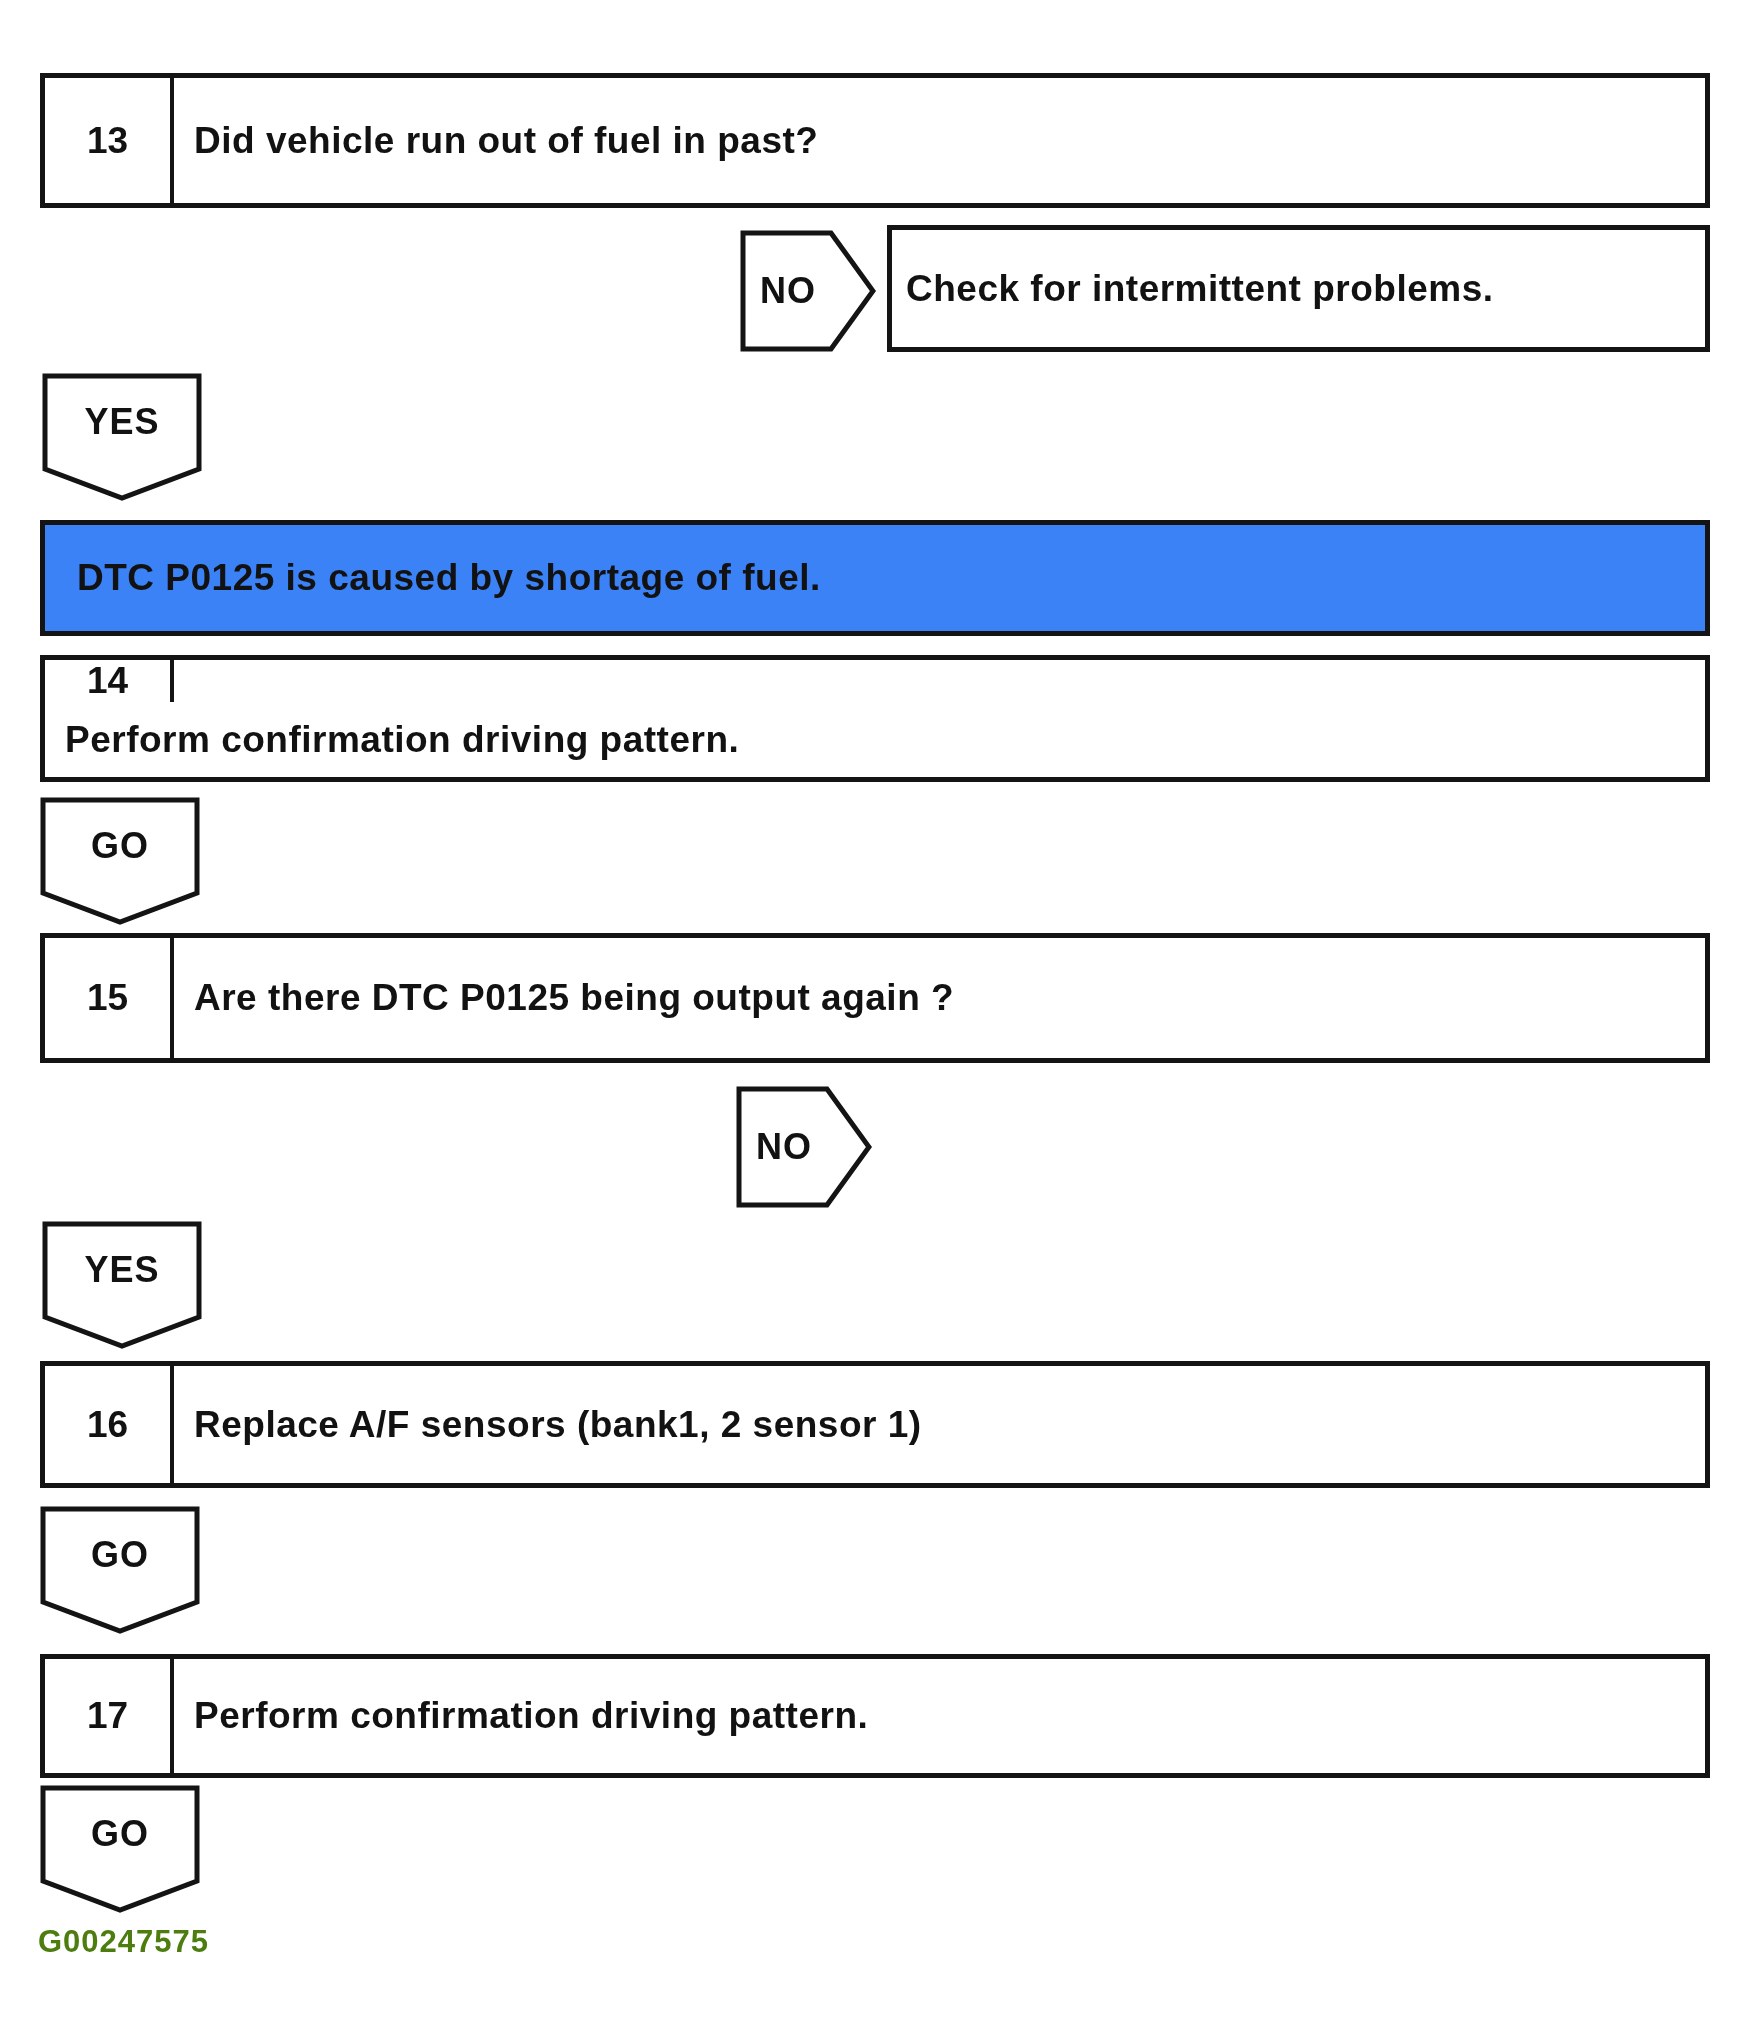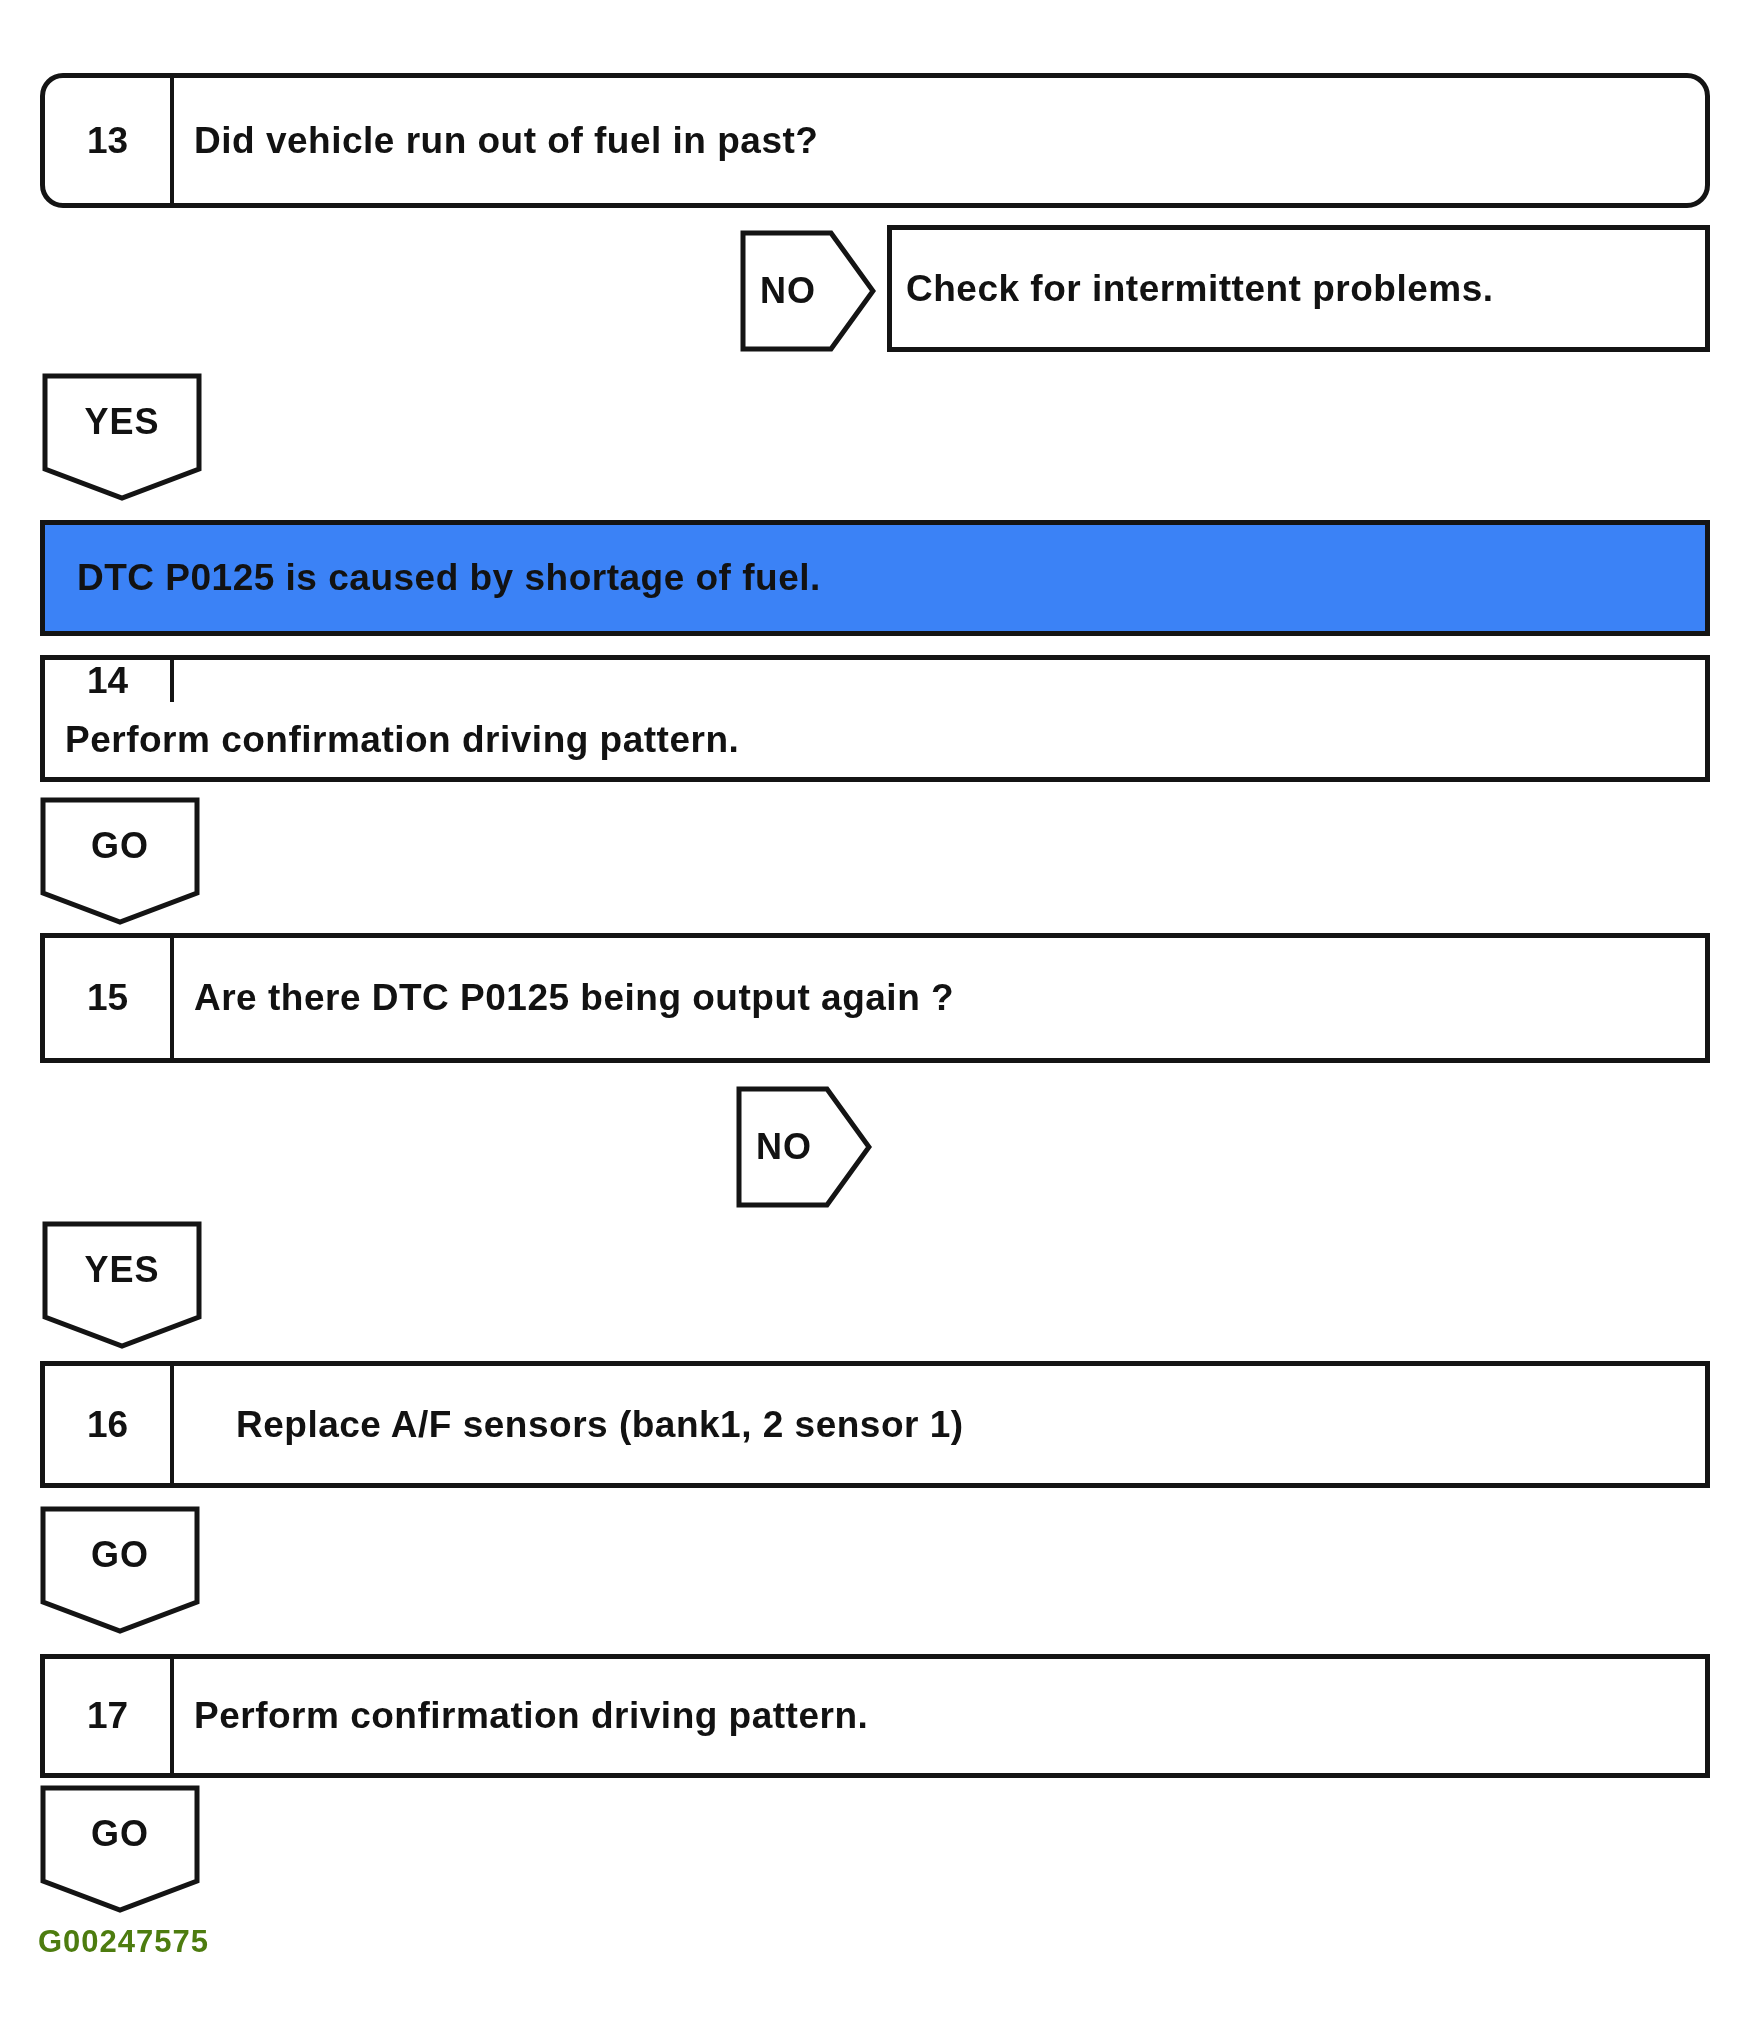--- a/index.html
+++ b/index.html
@@ -109,21 +109,21 @@
     font-weight: bold;
     color: #4d7c0f;
     letter-spacing: 1px;
   }
 </style>
 </head>
 <body>
 
 <div class="canvas">
 
-  <div class="step-box" style="left:40px; top:73px; width:1670px; height:135px;border-radius:23px;">
+  <div class="step-box" style="left:40px; top:73px; width:1670px; height:135px;">
     <div class="num-cell">13</div>
     <div class="text-cell">Did vehicle run out of fuel in past?</div>
   </div>
 
   <div class="pent" style="left:740px; top:230px; width:136px; height:122px;">
     <svg width="136" height="122" viewBox="0 0 136 122">
       <polygon points="3,3 91,3 133,61 91,119 3,119" fill="#ffffff" stroke="#141414" stroke-width="5"></polygon>
     </svg>
     <div class="pent-label-right">NO</div>
   </div>
@@ -166,21 +166,21 @@
     <div class="pent-label-right">NO</div>
   </div>
 
   <div class="pent" style="left:42px; top:1221px; width:160px; height:128px;">
     <svg width="160" height="128" viewBox="0 0 160 128">
       <polygon points="3,3 157,3 157,96 80,125 3,96" fill="#ffffff" stroke="#141414" stroke-width="5"></polygon>
     </svg>
     <div class="pent-label-down">YES</div>
   </div>
 
-  <div class="step-box" style="left:40px; top:1361px; width:1670px; height:127px;gap:42px;">
+  <div class="step-box" style="left:40px; top:1361px; width:1670px; height:127px;">
     <div class="num-cell">16</div>
     <div class="text-cell">Replace A/F sensors (bank1, 2 sensor 1)</div>
   </div>
 
   <div class="pent" style="left:40px; top:1506px; width:160px; height:128px;">
     <svg width="160" height="128" viewBox="0 0 160 128">
       <polygon points="3,3 157,3 157,96 80,125 3,96" fill="#ffffff" stroke="#141414" stroke-width="5"></polygon>
     </svg>
     <div class="pent-label-down">GO</div>
   </div>

